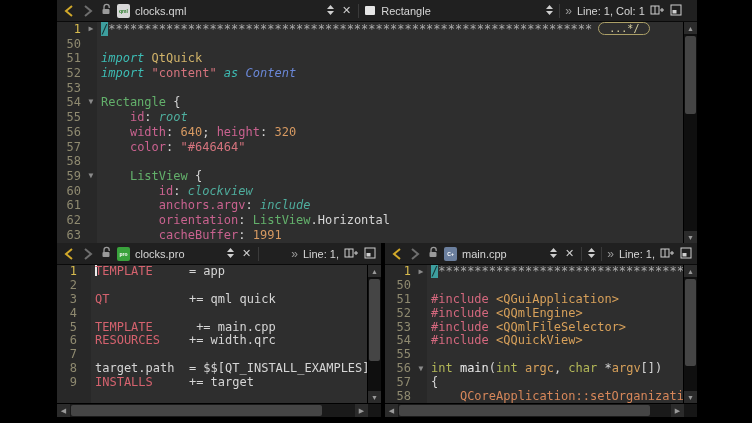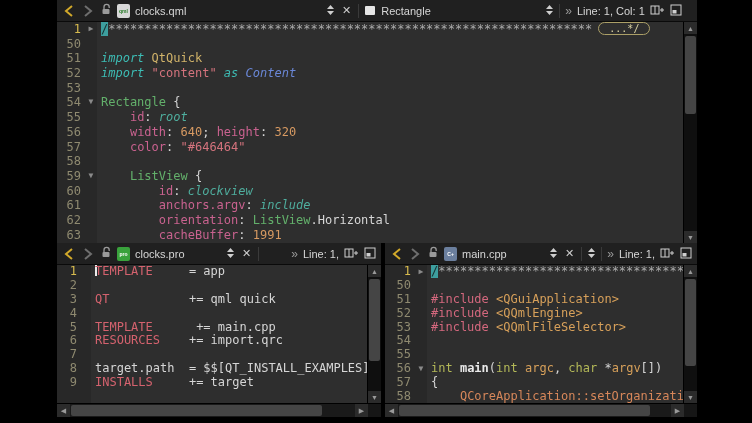--- a/index.html
+++ b/index.html
@@ -43,21 +43,21 @@
   .fold{flex:none;text-align:center;color:#8a8a8a;font-size:8px;}
   .ed-top .fold,.ed-right .fold{width:12px;} .ed-left .fold{width:10px;}
   .codetext{flex:1;overflow:hidden;padding-left:4px;}
   .badge{display:inline-block;border:1px solid #ab9f67;border-radius:7px;color:#d9d2a3;
          font-size:10px;line-height:11px;padding:0 10px;margin-left:6px;vertical-align:1px;}
   .caret{display:inline-block;width:2px;height:11px;background:#ececec;vertical-align:-1px;margin-right:-2px;}
   .tk-c{color:#ababab}.tk-kw{color:#3dbdb5;font-style:italic}.tk-yw{color:#d2b46a}
   .tk-st{color:#d4737d}.tk-tyb{color:#6a87d7;font-style:italic}.tk-ty{color:#63b06b}
   .tk-pr{color:#c9628f}.tk-nu{color:#d79a62}.tk-idv{color:#4fae9e;font-style:italic}
   .tk-pl{color:#d6d6d6}.tk-pp{color:#d4687e}.tk-inc{color:#d7a05a}.tk-ck{color:#b3b858}
-  .tk-fn{color:#eaeaea;font-weight:bold}.tk-arg{color:#d7a05a}.tk-cls{color:#d7875a}
+  .tk-fn{color:#eaeaea;font-weight:normal}.tk-arg{color:#d7a05a}.tk-cls{color:#d7875a}
   .tk-qv{color:#d4626e}.tk-cursor{background:#3d9e9e;color:#16302f}
   
   .vscroll{width:13px;flex:none;background:#0f0f0f;border-left:1px solid #000;
            display:flex;flex-direction:column;}
   .sbtn{height:12px;flex:none;background:#2b2b2b;color:#9a9a9a;font-size:7px;
         display:flex;align-items:center;justify-content:center;}
   .strack{flex:1;position:relative;}
   .sthumb{position:absolute;left:1px;right:1px;background:#454545;border-radius:2px;}
   .hscroll{height:13px;flex:none;display:flex;background:#1a1a1a;border-top:1px solid #000;}
   .hbtn{width:13px;flex:none;background:#2b2b2b;color:#9a9a9a;font-size:7px;
@@ -194,21 +194,21 @@
               <rect x="2.5" y="6" width="4" height="3.5" fill="#cfcfcf"></rect>
             </svg></span>
       </div>
       <div class="pbody ed-left">
         <div class="code-lines">
             <div class="cl"><span class="ln cur">1</span><span class="fold"></span><span class="codetext"><span class="caret"></span><span class="tk-qv">TEMPLATE</span><span class="tk-pl">     = app</span></span></div>
             <div class="cl"><span class="ln">2</span><span class="fold"></span><span class="codetext"></span></div>
             <div class="cl"><span class="ln">3</span><span class="fold"></span><span class="codetext"><span class="tk-qv">QT</span><span class="tk-pl">           += qml quick</span></span></div>
             <div class="cl"><span class="ln">4</span><span class="fold"></span><span class="codetext"></span></div>
             <div class="cl"><span class="ln">5</span><span class="fold"></span><span class="codetext"><span class="tk-qv">TEMPLATE</span><span class="tk-pl">      += main.cpp</span></span></div>
-            <div class="cl"><span class="ln">6</span><span class="fold"></span><span class="codetext"><span class="tk-qv">RESOURCES</span><span class="tk-pl">    += import.qrc</span></span></div>
+            <div class="cl"><span class="ln">6</span><span class="fold"></span><span class="codetext"><span class="tk-qv">RESOURCES</span><span class="tk-pl">    += width.qrc</span></span></div>
             <div class="cl"><span class="ln">7</span><span class="fold"></span><span class="codetext"></span></div>
             <div class="cl"><span class="ln">8</span><span class="fold"></span><span class="codetext"><span class="tk-pl">target.path  = $$[QT_INSTALL_EXAMPLES]/demo</span></span></div>
             <div class="cl"><span class="ln">9</span><span class="fold"></span><span class="codetext"><span class="tk-qv">INSTALLS</span><span class="tk-pl">     += target</span></span></div>
           </div>
         <div class="vscroll">
           <div class="sbtn">▲</div>
           <div class="strack">
               <div class="sthumb" style="top:2px;height:72%;"></div>
             </div>
           <div class="sbtn">▼</div>
@@ -271,21 +271,21 @@
               <rect x="2.5" y="6" width="4" height="3.5" fill="#cfcfcf"></rect>
             </svg></span>
       </div>
       <div class="pbody ed-right">
         <div class="code-lines">
             <div class="cl"><span class="ln cur">1</span><span class="fold">▶</span><span class="codetext"><span class="tk-cursor">/</span><span class="tk-c">******************************************</span></span></div>
             <div class="cl"><span class="ln">50</span><span class="fold"></span><span class="codetext"></span></div>
             <div class="cl"><span class="ln">51</span><span class="fold"></span><span class="codetext"><span class="tk-pp">#include</span><span class="tk-pl"> </span><span class="tk-inc">&lt;QGuiApplication&gt;</span></span></div>
             <div class="cl"><span class="ln">52</span><span class="fold"></span><span class="codetext"><span class="tk-pp">#include</span><span class="tk-pl"> </span><span class="tk-inc">&lt;QQmlEngine&gt;</span></span></div>
             <div class="cl"><span class="ln">53</span><span class="fold"></span><span class="codetext"><span class="tk-pp">#include</span><span class="tk-pl"> </span><span class="tk-inc">&lt;QQmlFileSelector&gt;</span></span></div>
-            <div class="cl"><span class="ln">54</span><span class="fold"></span></div>
+            <div class="cl"><span class="ln">54</span><span class="fold"></span><span class="codetext"><span class="tk-pp">#include</span><span class="tk-pl"> </span><span class="tk-inc">&lt;QQuickView&gt;</span></span></div>
             <div class="cl"><span class="ln">55</span><span class="fold"></span><span class="codetext"></span></div>
             <div class="cl"><span class="ln">56</span><span class="fold">▼</span><span class="codetext"><span class="tk-ck">int</span><span class="tk-pl"> </span><span class="tk-fn">main</span><span class="tk-pl">(</span><span class="tk-ck">int</span><span class="tk-pl"> </span><span class="tk-arg">argc</span><span class="tk-pl">, </span><span class="tk-ck">char</span><span class="tk-pl"> *</span><span class="tk-arg">argv</span><span class="tk-pl">[])</span></span></div>
             <div class="cl"><span class="ln">57</span><span class="fold"></span><span class="codetext"><span class="tk-pl">{</span></span></div>
             <div class="cl"><span class="ln">58</span><span class="fold"></span><span class="codetext"><span class="tk-pl">    </span><span class="tk-cls">QCoreApplication::setOrganizationNam</span></span></div>
           </div>
         <div class="vscroll">
           <div class="sbtn">▲</div>
           <div class="strack">
               <div class="sthumb" style="top:2px;height:76%;"></div>
             </div>

